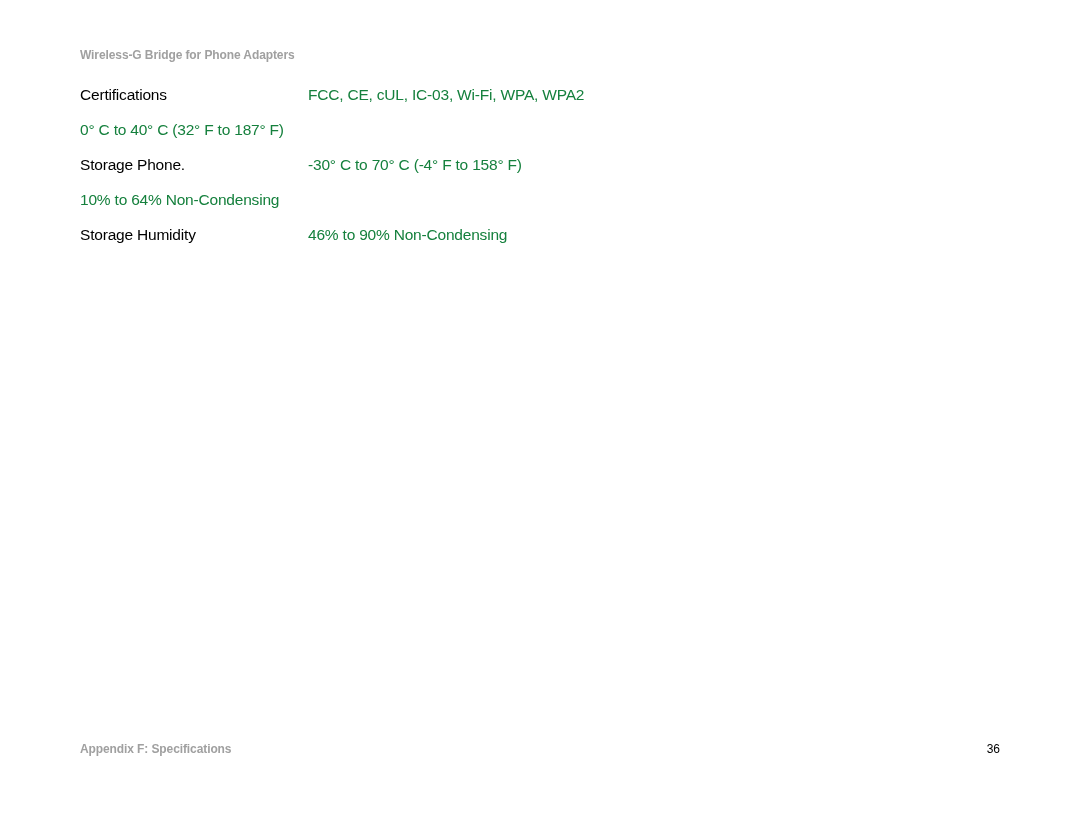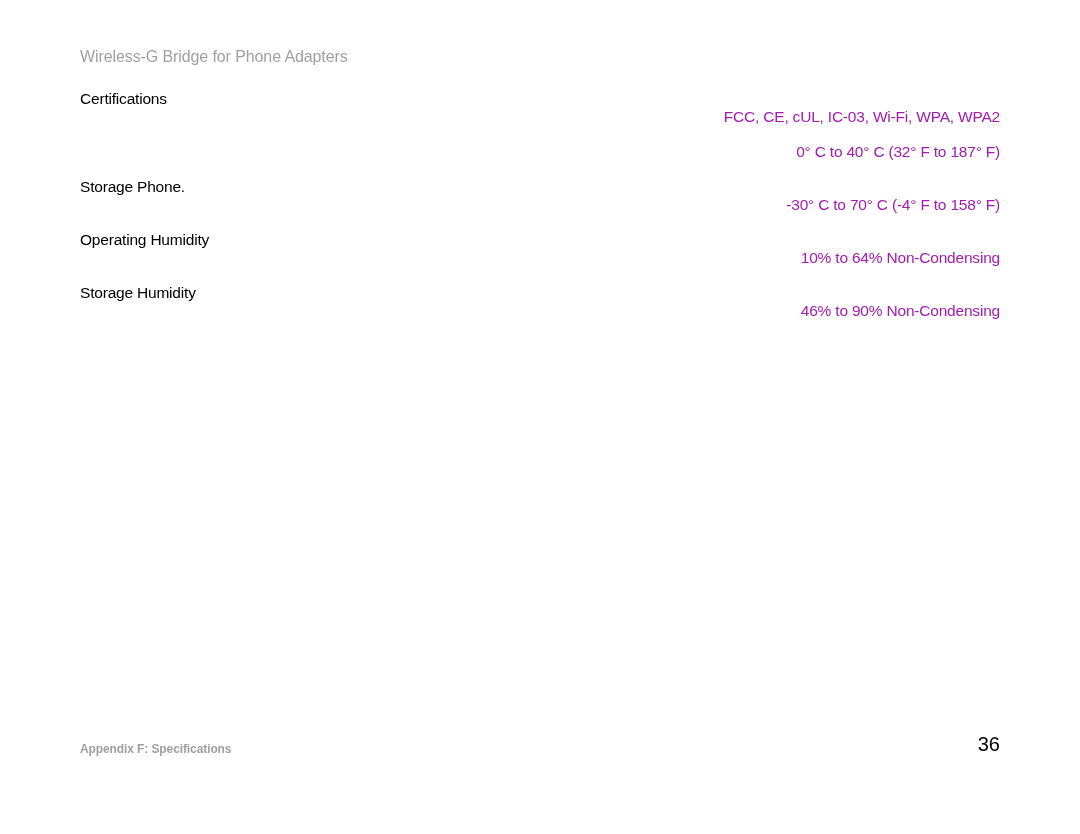--- a/index.html
+++ b/index.html
@@ -15,66 +15,66 @@
       position: relative;
       color: #000000;
     }
     .page {
       width: 100%;
       height: 100%;
       padding: 48px 80px 40px 80px;
       position: relative;
     }
     .header-title {
-      font-size: 16px;
-      font-weight: normal;
+      font-size: 12px;
+      font-weight: bold;
       color: #a0a0a0;
       letter-spacing: -0.1px;
       margin-bottom: 24px;
     }
     .spec-table {
       display: flex;
       flex-direction: column;
       gap: 17px;
     }
     .spec-row {
       display: flex;
-      flex-direction: column;
+      flex-direction: row;
     }
     .spec-label {
       width: 228px;
       font-size: 15.5px;
       font-weight: 500;
       color: #000000;
       letter-spacing: -0.2px;
     }
     .spec-value {
       font-size: 15.5px;
       font-weight: 500;
-      color: #a21caf;
+      color: #15803d;
       letter-spacing: -0.2px;
       text-align: right;
     }
     .footer {
       position: absolute;
       bottom: 78px;
       left: 80px;
       right: 80px;
       display: flex;
       justify-content: space-between;
-      align-items: flex-end;
+      align-items: flex-start;
     }
     .footer-left {
       font-size: 12px;
       font-weight: bold;
       color: #a0a0a0;
       letter-spacing: -0.1px;
     }
     .footer-right {
-      font-size: 20px;
+      font-size: 12px;
       font-weight: 500;
       color: #000000;
     }
   </style>
 </head>
 <body>
 
 <div class="page">
   <div class="header-title">Wireless-G Bridge for Phone Adapters</div>
 
@@ -84,21 +84,20 @@
       <div class="spec-value">FCC, CE, cUL, IC-03, Wi-Fi, WPA, WPA2</div>
     </div>
     <div class="spec-row">
       <div class="spec-value">0° C to 40° C (32° F to 187° F)</div>
     </div>
     <div class="spec-row">
       <div class="spec-label">Storage Phone.</div>
       <div class="spec-value">-30° C to 70° C (-4° F to 158° F)</div>
     </div>
     <div class="spec-row">
-      <div class="spec-label">Operating Humidity</div>
       <div class="spec-value">10% to 64% Non-Condensing</div>
     </div>
     <div class="spec-row">
       <div class="spec-label">Storage Humidity</div>
       <div class="spec-value">46% to 90% Non-Condensing</div>
     </div>
   </div>
 
   <div class="footer">
     <div class="footer-left">Appendix F: Specifications</div>

